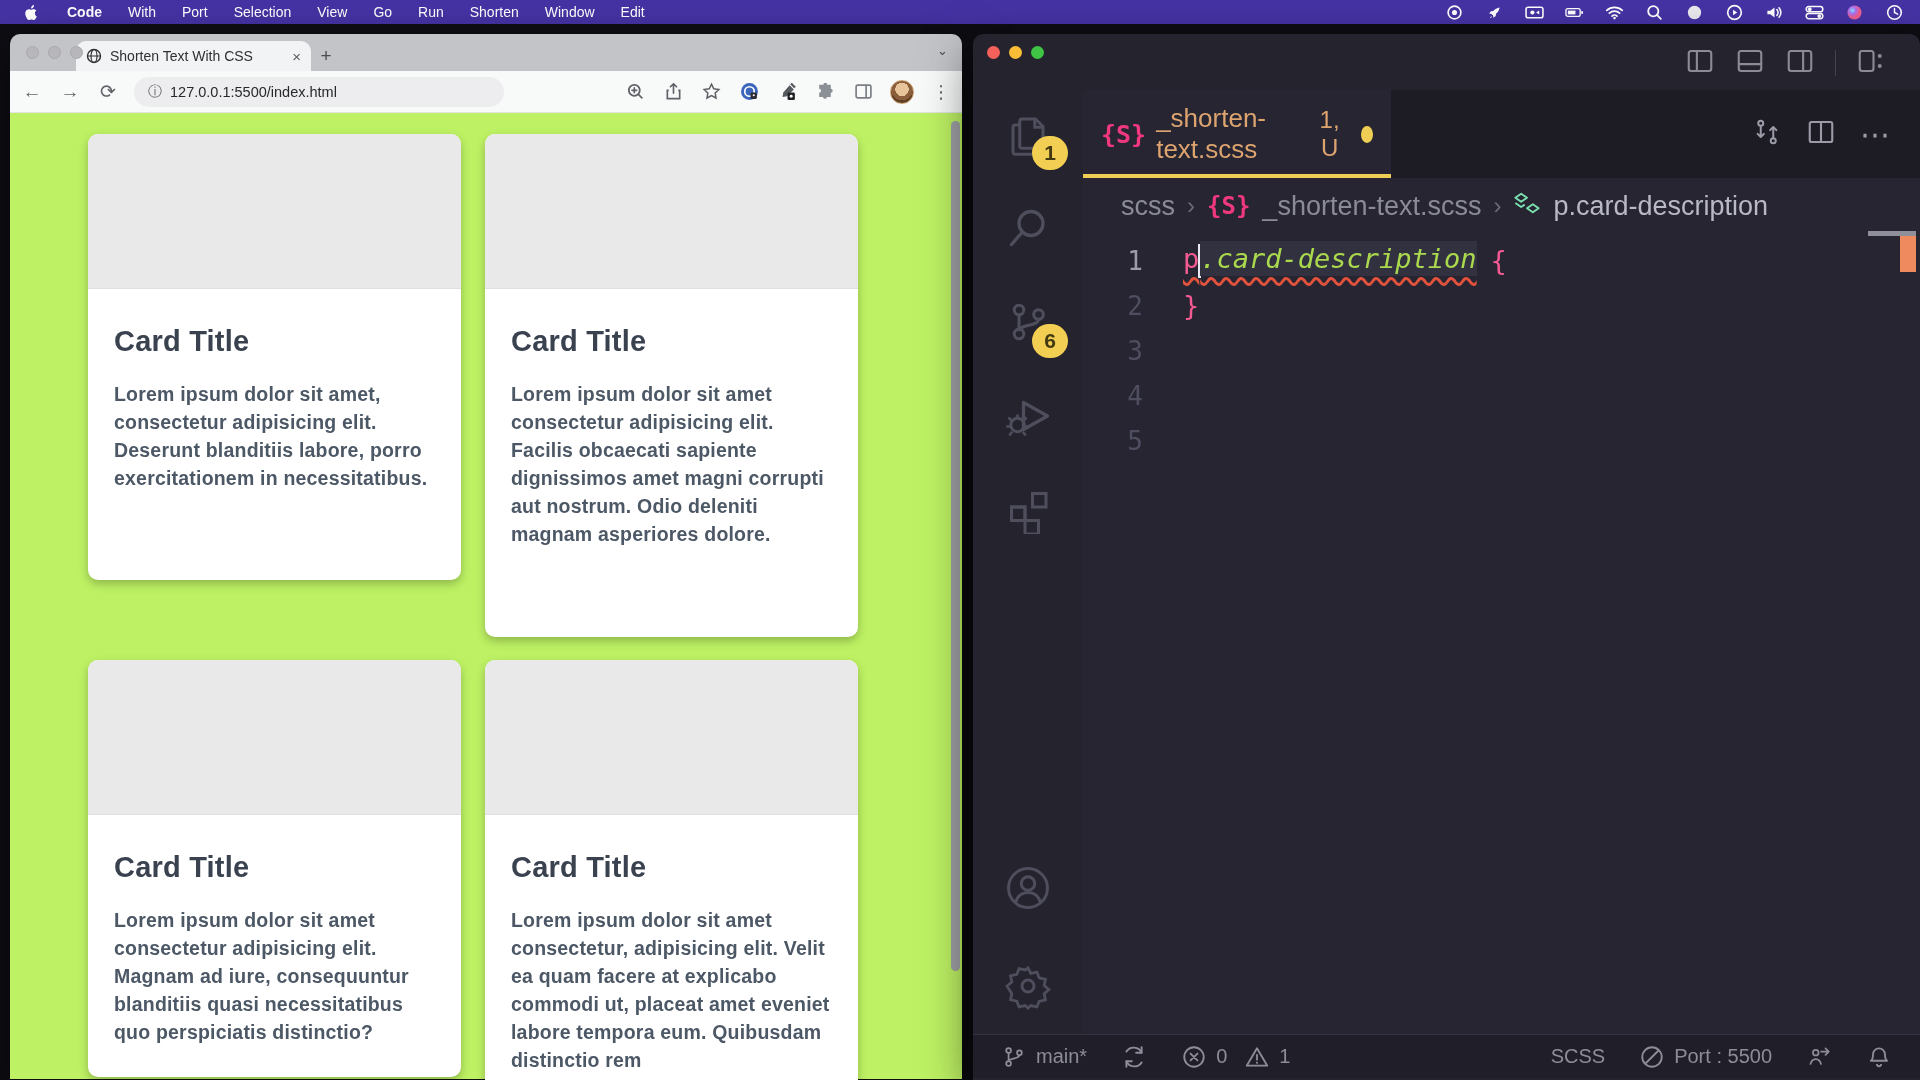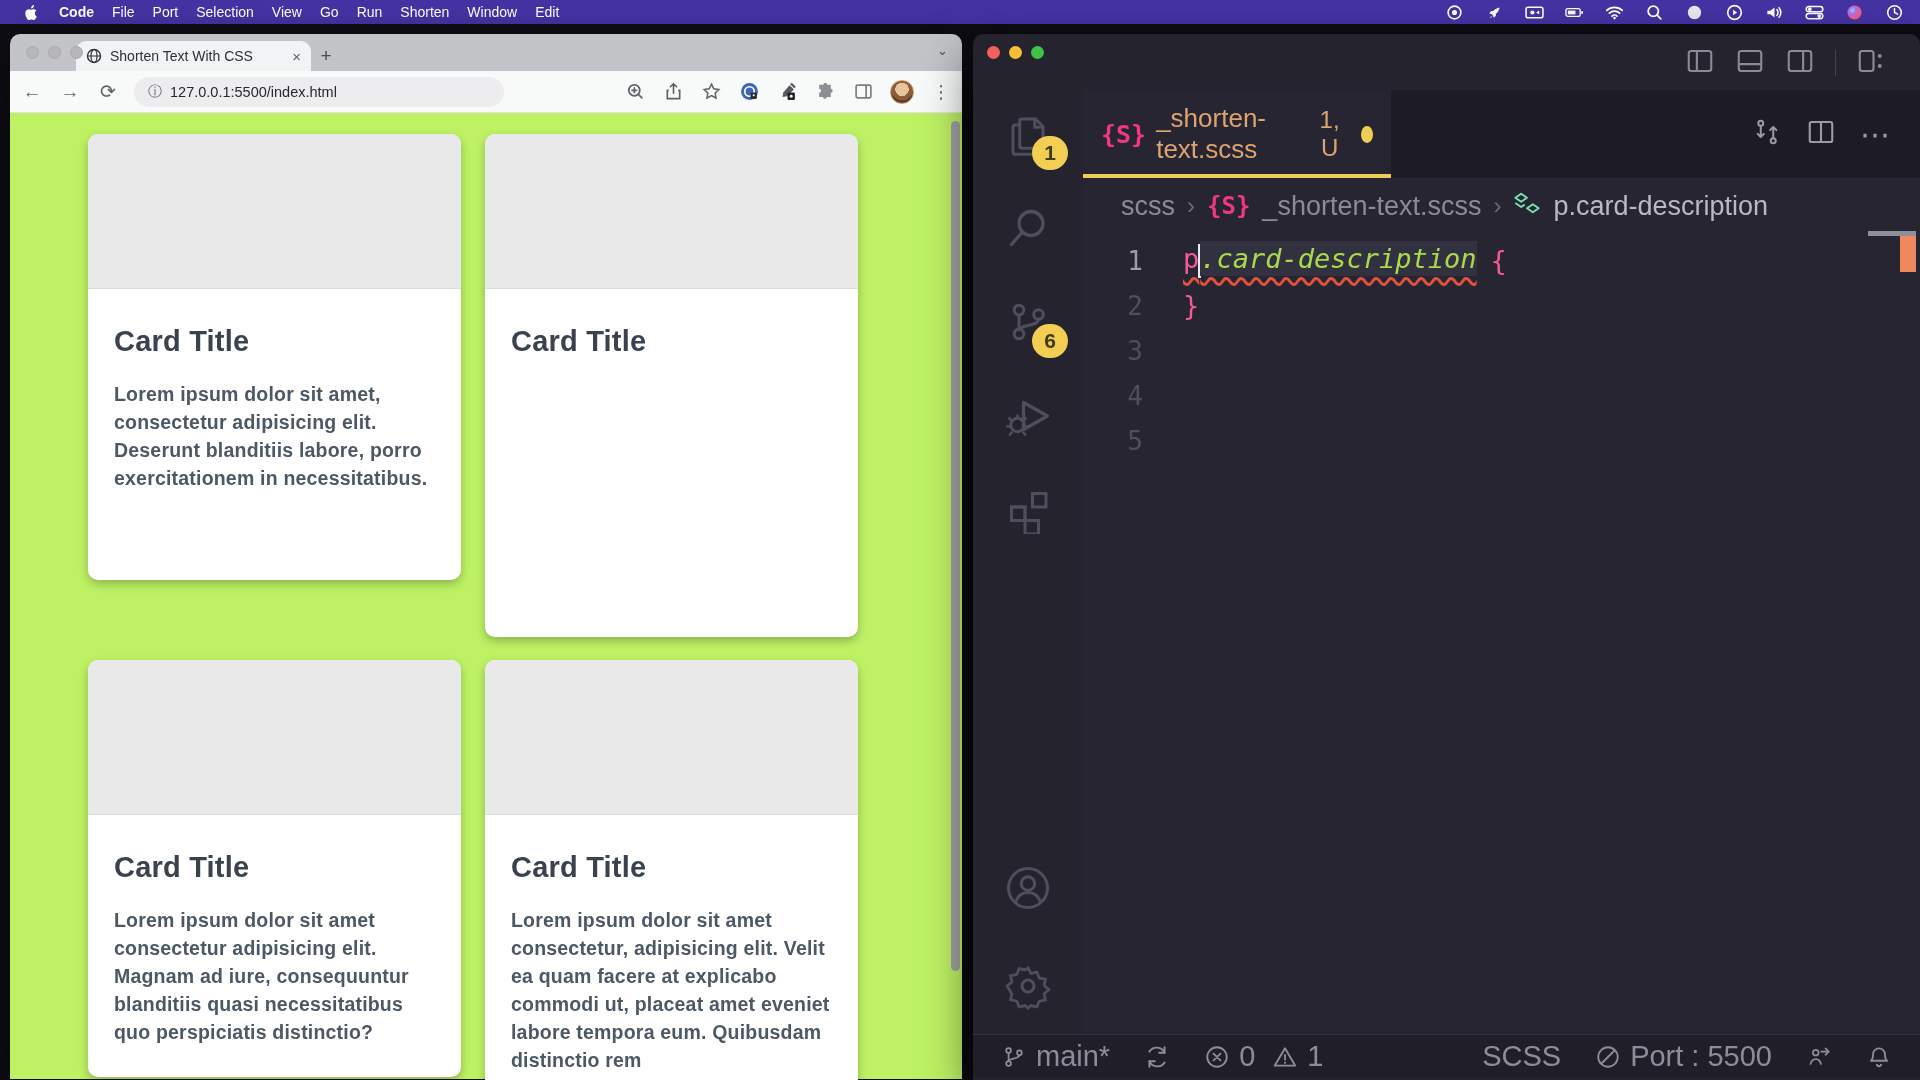--- a/index.html
+++ b/index.html
@@ -1,21 +1,21 @@
 <!DOCTYPE html>
 <html><head>
 <meta charset="utf-8">
 <style>
   * { margin:0; padding:0; box-sizing:border-box; }
   html,body { width:1920px; height:1080px; overflow:hidden; background:#0e0d13; font-family:"Liberation Sans", sans-serif; }
   #stage { position:relative; width:1920px; height:1080px; }
 
   
   .menubar { position:absolute; left:0; top:0; width:1920px; height:24px; background:#4533a4; display:flex; align-items:center; color:#fff; font-size:14px; }
-  .menubar .left { display:flex; align-items:center; gap:18px; padding-left:22px; }
+  .menubar .left { display:flex; align-items:center; gap:26px; padding-left:22px; }
   .menubar .appname { font-weight:bold; }
   .menubar .right { margin-left:auto; display:flex; align-items:center; gap:21px; padding-right:16px; }
   .mi { width:19px; height:17px; display:inline-flex; align-items:center; justify-content:center; }
   .mi svg { width:100%; height:100%; }
 
   
   .browser { position:absolute; left:10px; top:34px; width:952px; height:1046px; border-radius:10px 10px 0 0; overflow:hidden; box-shadow:0 18px 50px rgba(0,0,0,.55); }
   .tabstrip { height:37px; background:#c2c4c8; display:flex; align-items:flex-end; position:relative; }
   .lights { position:absolute; left:16px; top:12px; display:flex; gap:9px; }
   .light { width:13px; height:13px; border-radius:50%; background:#b7b7bb; border:1px solid #a8a8ad; }
@@ -84,40 +84,40 @@
   .ctext { display:flex; align-items:center; }
   .squig { text-decoration:underline wavy #e0523c 2.5px; text-underline-offset:9px; }
   .tok-tag { color:#f45b92; }
   .tok-class { color:#abd94d; font-style:italic; background:#32313f; padding:2px 0; }
   .tok-brace { color:#f45b92; }
   .cursor { display:inline-block; width:3px; height:34px; background:#e8e8f0; margin:0 -1px; vertical-align:middle; }
 
   .ruler-slider { position:absolute; right:4px; top:197px; width:48px; height:5px; background:#8f8f99; }
   .ruler-mark { position:absolute; right:4px; top:202px; width:16px; height:36px; background:#ef8a5e; }
 
-  .statusbar { position:absolute; left:0; bottom:2px; width:100%; height:44px; background:#201f29; border-top:1px solid #343341; display:flex; align-items:center; color:#8d8d9a; font-size:29px; padding:0 28px; }
+  .statusbar { position:absolute; left:0; bottom:2px; width:100%; height:44px; background:#201f29; border-top:1px solid #343341; display:flex; align-items:center; color:#8d8d9a; font-size:20px; padding:0 28px; }
   .sbitem { display:flex; align-items:center; gap:9px; margin-right:34px; }
   .sbitem svg { width:26px; height:26px; }
   .sbright { margin-left:auto; display:flex; align-items:center; }
   .sbright .sbitem:last-child { margin-right:0; }
 </style>
 </head>
 <body>
 
 <div id="stage">
 
   <div class="menubar">
     <div class="left">
       <span class="mi">
         <svg viewBox="0 0 16 16">
             <path fill="#fff" d="M11.2 8.6c0-1.6 1.3-2.4 1.4-2.4-.8-1.1-2-1.3-2.4-1.3-1-.1-2 .6-2.5.6S6.4 4.9 5.5 5c-1.1 0-2.2.7-2.8 1.7-1.2 2-.3 5 .9 6.6.5.8 1.2 1.7 2.1 1.7.8 0 1.1-.5 2.2-.5s1.3.5 2.2.5 1.5-.8 2-1.6c.6-.9.9-1.8.9-1.9-.1 0-1.8-.7-1.8-2.9zM9.6 3.3c.4-.6.8-1.4.7-2.3-.7 0-1.5.5-2 1-.4.5-.8 1.4-.7 2.2.8.1 1.5-.4 2-.9z"></path>
           </svg>
       </span>
       <span class="appname">Code</span>
-      <span>File</span>
+      <span>With</span>
       <span>Port</span>
       <span>Selection</span>
       <span>View</span>
       <span>Go</span>
       <span>Run</span>
       <span>Shorten</span>
       <span>Window</span>
       <span>Edit</span>
     </div>
     <div class="right">
@@ -286,20 +286,21 @@
 
       <div class="card" style="left:78px; top:21px; height:446px;">
         <div class="ph"></div>
         <h2>Card Title</h2>
         <p>Lorem ipsum dolor sit amet, consectetur adipisicing elit. Deserunt blanditiis labore, porro exercitationem in necessitatibus.</p>
       </div>
 
       <div class="card" style="left:475px; top:21px; height:503px;">
         <div class="ph"></div>
         <h2>Card Title</h2>
+        <p>Lorem ipsum dolor sit amet consectetur adipisicing elit. Facilis obcaecati sapiente dignissimos amet magni corrupti aut nostrum. Odio deleniti magnam asperiores dolore.</p>
       </div>
 
       <div class="card" style="left:78px; top:547px; height:417px;">
         <div class="ph"></div>
         <h2>Card Title</h2>
         <p>Lorem ipsum dolor sit amet consectetur adipisicing elit. Magnam ad iure, consequuntur blanditiis quasi necessitatibus quo perspiciatis distinctio?</p>
       </div>
 
       <div class="card" style="left:475px; top:547px; height:500px;">
         <div class="ph"></div>

